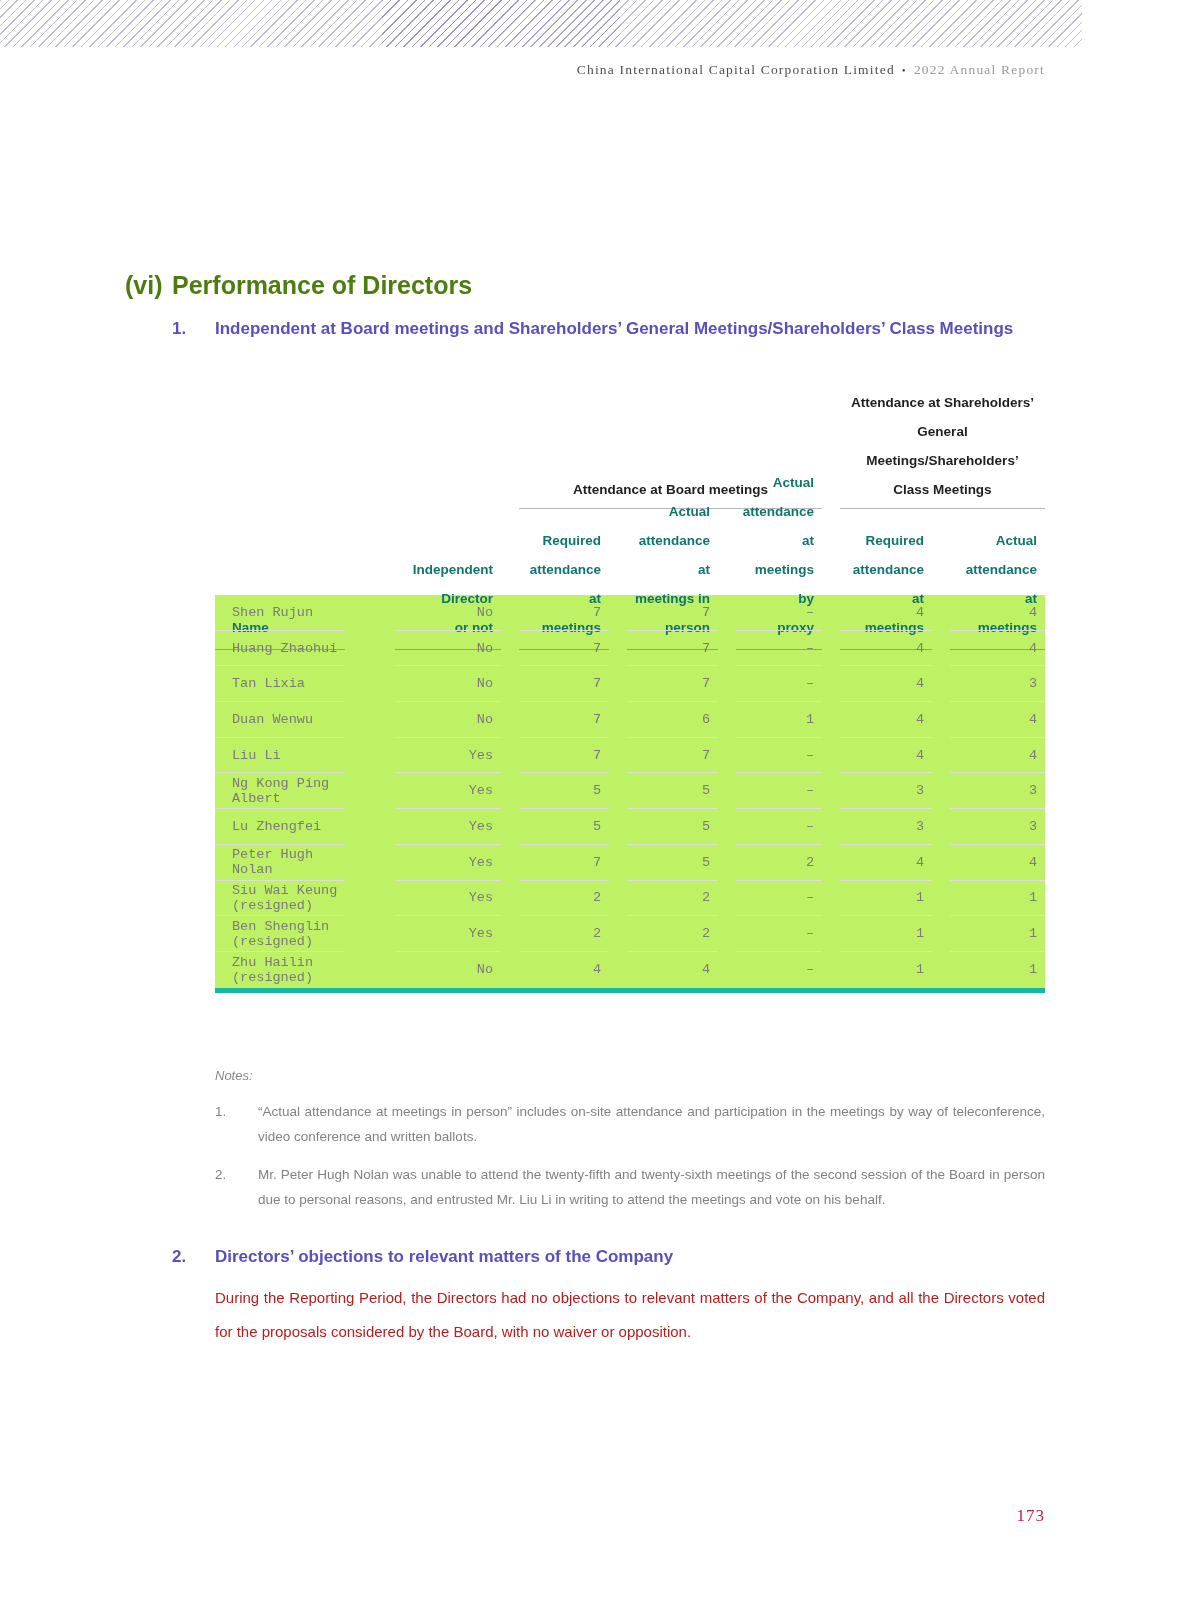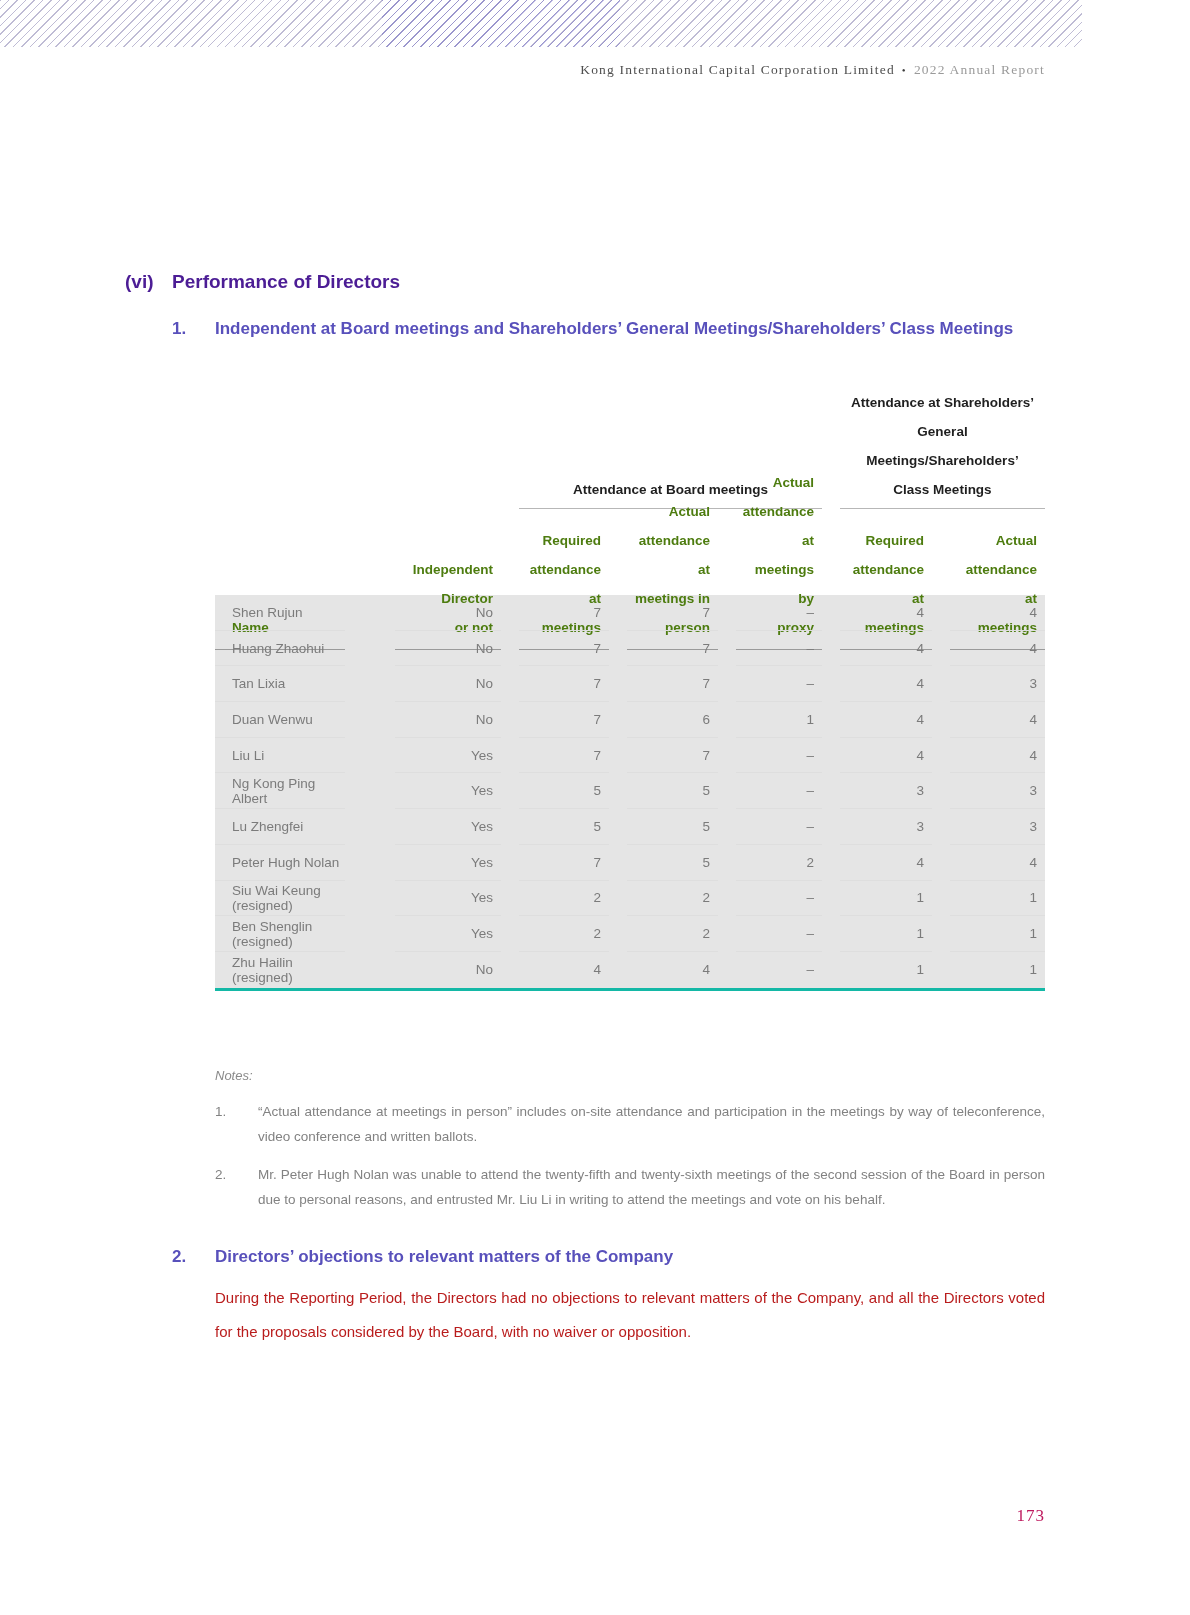--- a/index.html
+++ b/index.html
@@ -21,21 +21,21 @@
   .runhead{
     position:absolute;top:62px;right:145px;
     font-family:"Liberation Serif","DejaVu Serif",serif;
     font-size:13.5px;letter-spacing:1.2px;color:#4f4f4f;white-space:nowrap;
   }
   .runhead .bullet{color:#3c3c3c;margin:0 7px;font-size:11px;}
   .runhead .year{color:#9a9a9a;font-family:Liberation Serif, serif;}
   
   .h-vi{
     position:absolute;top:271px;left:125px;display:flex;
-    color:#4c1d95;font-weight:bold;font-size:19px;
+    color:#4d7c0f;font-weight:bold;font-size:25px;
   }
   .h-vi .num{width:47px;}
   .h-item{
     position:absolute;display:flex;color:#5850bb;font-weight:bold;font-size:17px;line-height:30px;
   }
   .h1{top:314px;left:172px;width:873px;}
   .h2{top:1242px;left:172px;width:873px;}
   .h-item .num{width:43px;flex:0 0 43px;}
   .h-item .txt{flex:1;}
   
@@ -50,25 +50,25 @@
     grid-row:1;display:flex;align-items:flex-end;justify-content:center;text-align:center;
     font-weight:bold;color:#1f1f1f;line-height:29px;
     border-bottom:1px solid #b7b7b7;margin-left:18px;padding-bottom:4px;
     white-space:pre-line;
   }
   .span-board{grid-column:3 / 6;}
   .span-sh{grid-column:6 / 8;}
   .head-row{height:127px;}
   .th{
     display:flex;align-items:flex-end;justify-content:flex-end;text-align:right;
-    font-weight:bold;color:#4d7c0f;line-height:29px;white-space:pre-line;
+    font-weight:bold;color:#0f766e;line-height:29px;white-space:pre-line;
     border-bottom:1px solid #9a9a9a;margin-left:18px;padding:0 8px 7px 0;
   }
   .th.name{justify-content:flex-start;text-align:left;margin-left:0;margin-right:32px;padding:0 0 7px 17px;}
-  .tbody{background:#e5e5e5;border-bottom:3px solid #14b8a6;}
+  .tbody{background:#bef264;border-bottom:5px solid #14b8a6;font-family:Liberation Mono, monospace;}
   .trow{display:grid;grid-template-columns:var(--cols);height:35.7px;}
   .td{
     display:flex;align-items:center;justify-content:flex-end;
     color:#7b7b7b;border-bottom:1px solid #dedede;margin-left:18px;padding-right:8px;
   }
   .td.name{justify-content:flex-start;margin-left:0;margin-right:32px;padding-left:17px;padding-right:0;}
   .trow:last-child .td{border-bottom:none;}
   
   .notes{position:absolute;left:215px;top:1068px;width:830px;color:#828282;}
   .notes-label{font-style:italic;font-size:13px;color:#8a8a8a;margin-bottom:16px;}
@@ -87,21 +87,21 @@
     font-size:17px;color:#be185d;letter-spacing:1px;
   }
 </style>
 </head>
 <body>
 
 <div class="band"></div>
 <div class="band-blue"></div>
 
 <div class="runhead">
-  <span>Kong International Capital Corporation Limited</span><span class="bullet">•</span><span class="year">2022 Annual Report</span>
+  <span>China International Capital Corporation Limited</span><span class="bullet">•</span><span class="year">2022 Annual Report</span>
 </div>
 
 <div class="h-vi">
   <span class="num">(vi)</span>
   <span>Performance of Directors</span>
 </div>
 
 <div class="h-item h1">
   <span class="num">1.</span>
   <span class="txt">Independent at Board meetings and Shareholders’ General Meetings/Shareholders’ Class Meetings</span>

